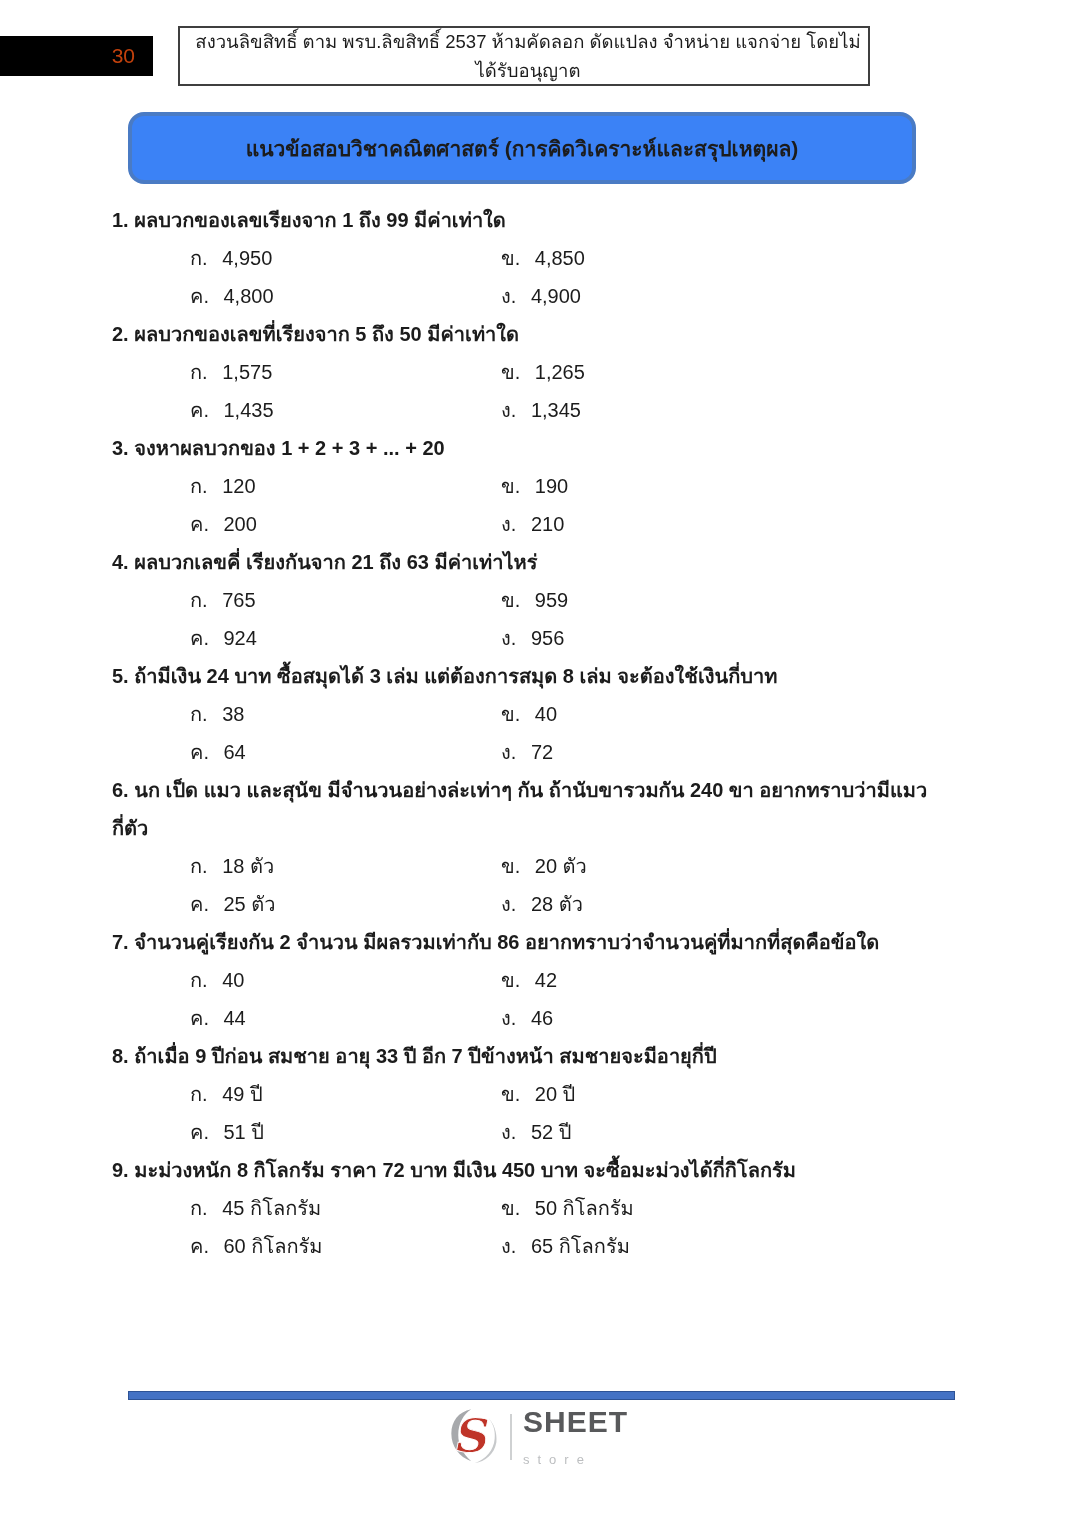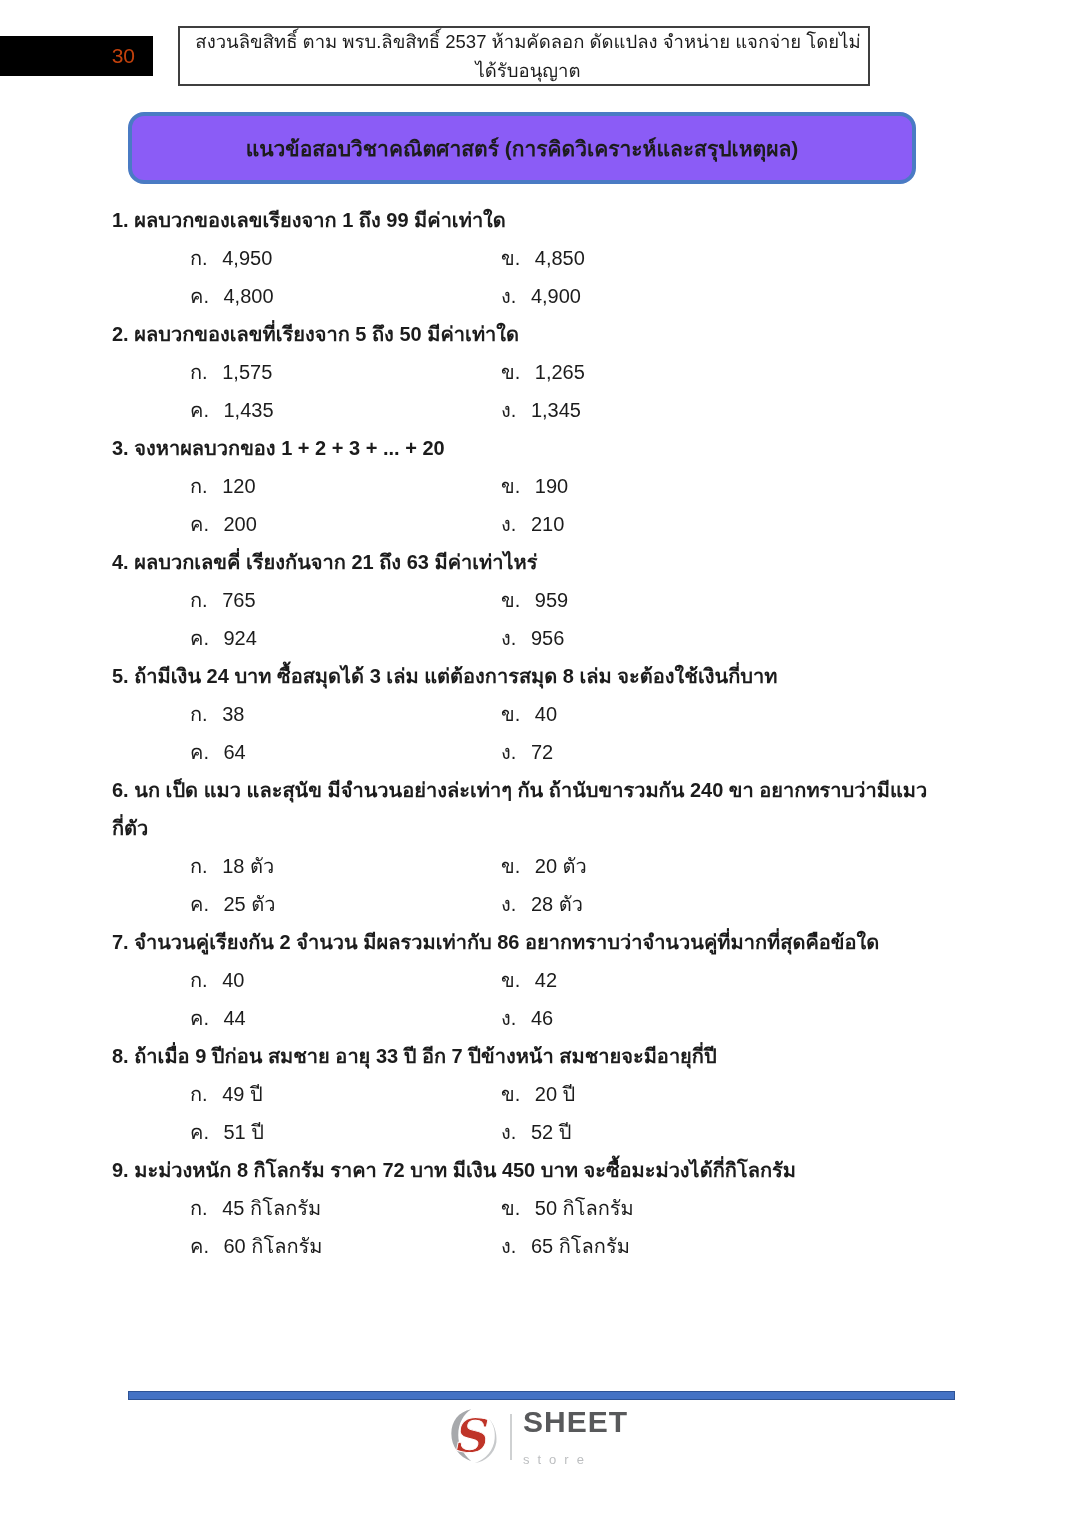--- a/index.html
+++ b/index.html
@@ -16,21 +16,21 @@
   }
   .copyright-box{
     position:absolute;left:178px;top:26px;width:692px;height:60px;
     border:2px solid #3f3f3f;background:#fff;display:flex;align-items:center;
     justify-content:center;font-size:18.5px;box-sizing:border-box;text-align:center;padding-left:8px;
   }
   .title-box{
     position:absolute;left:128px;top:112px;width:788px;height:72px;
     border:4px solid #4a7bc4;border-radius:16px;box-sizing:border-box;
     display:flex;align-items:center;justify-content:center;
-    font-size:21px;font-weight:bold;background:#8b5cf6;
+    font-size:21px;font-weight:bold;background:#3b82f6;
   }
   
   .questions{
     position:absolute;left:112px;top:201px;width:822px;
     font-size:20px;line-height:38px;
   }
   .q-heading{font-weight:bold;}
   .choice-row{display:flex;align-items:flex-end;}
   .choice-cell{box-sizing:border-box;padding-left:78px;width:389px;}
   .choice-cell.c2{width:auto;flex:1;padding-left:0;}

